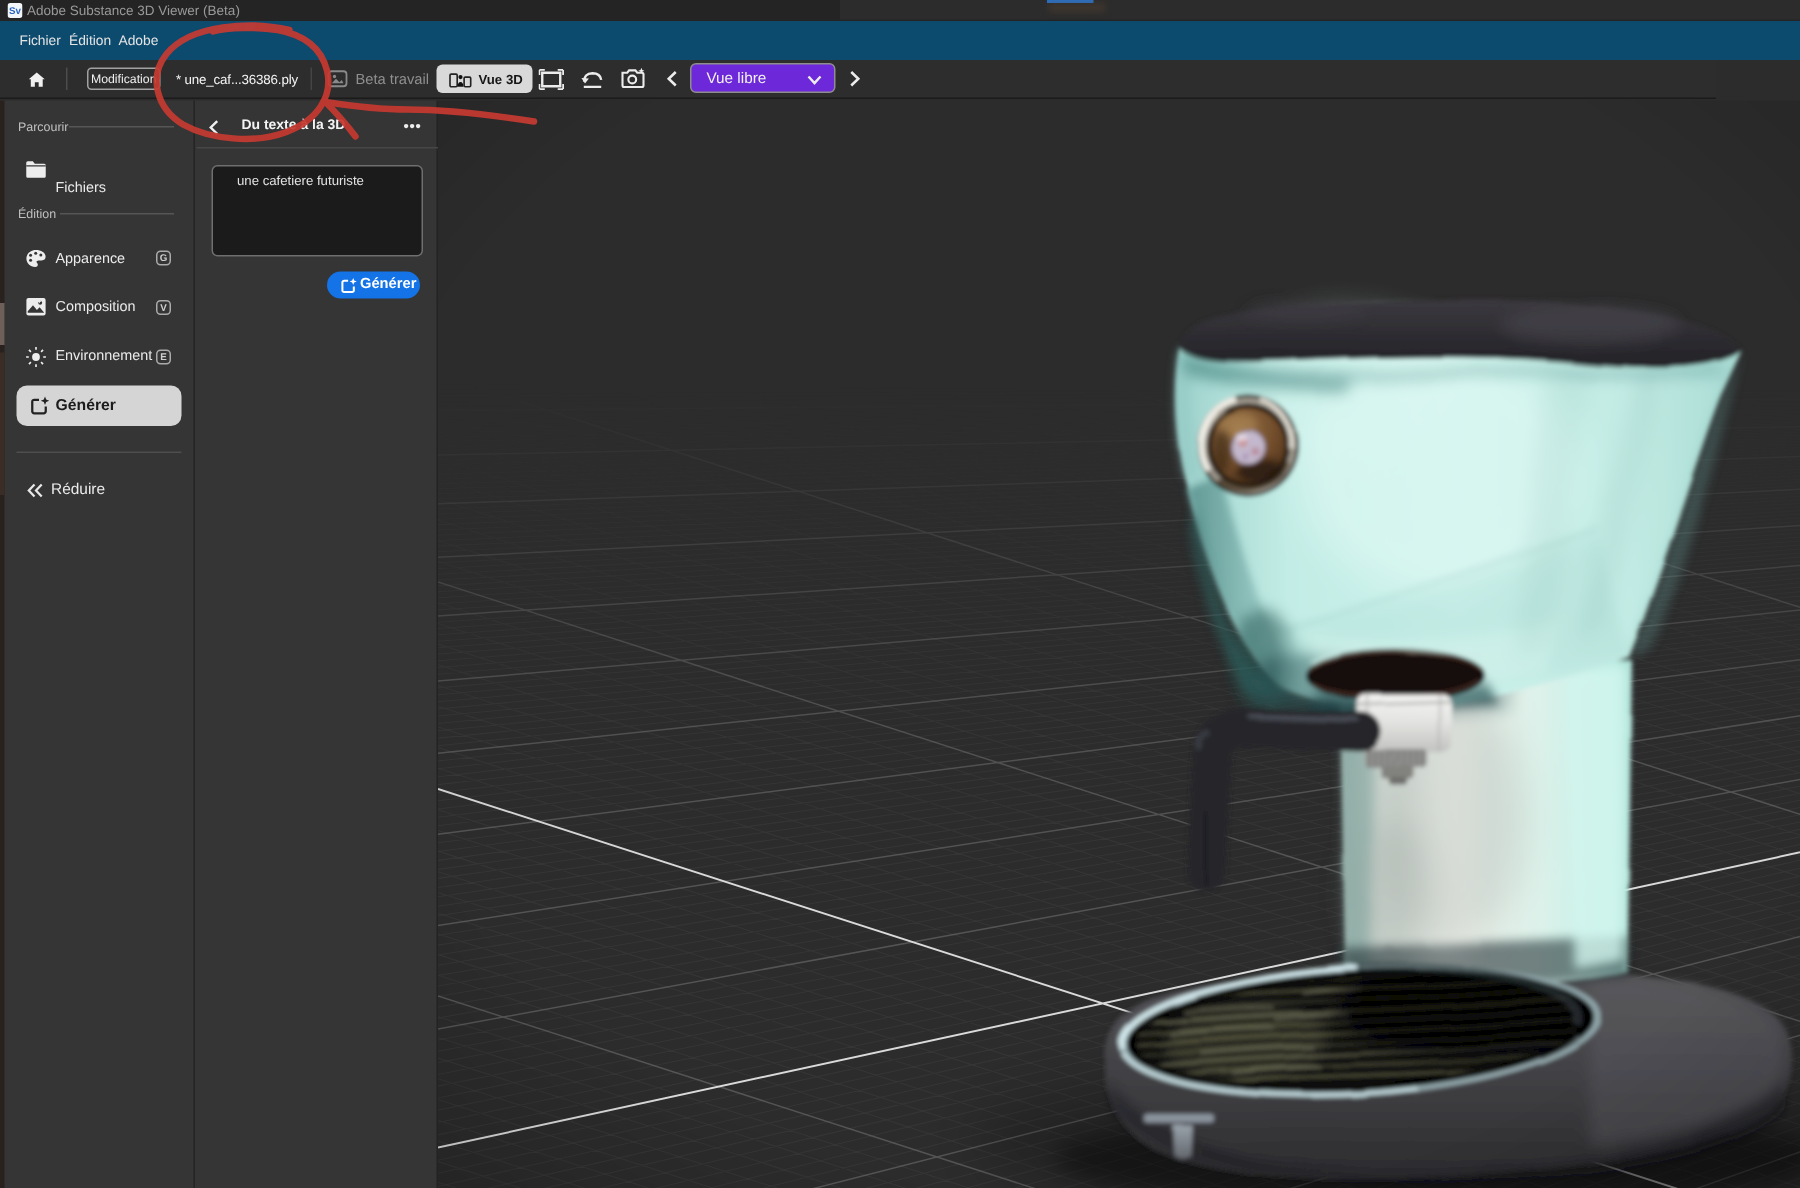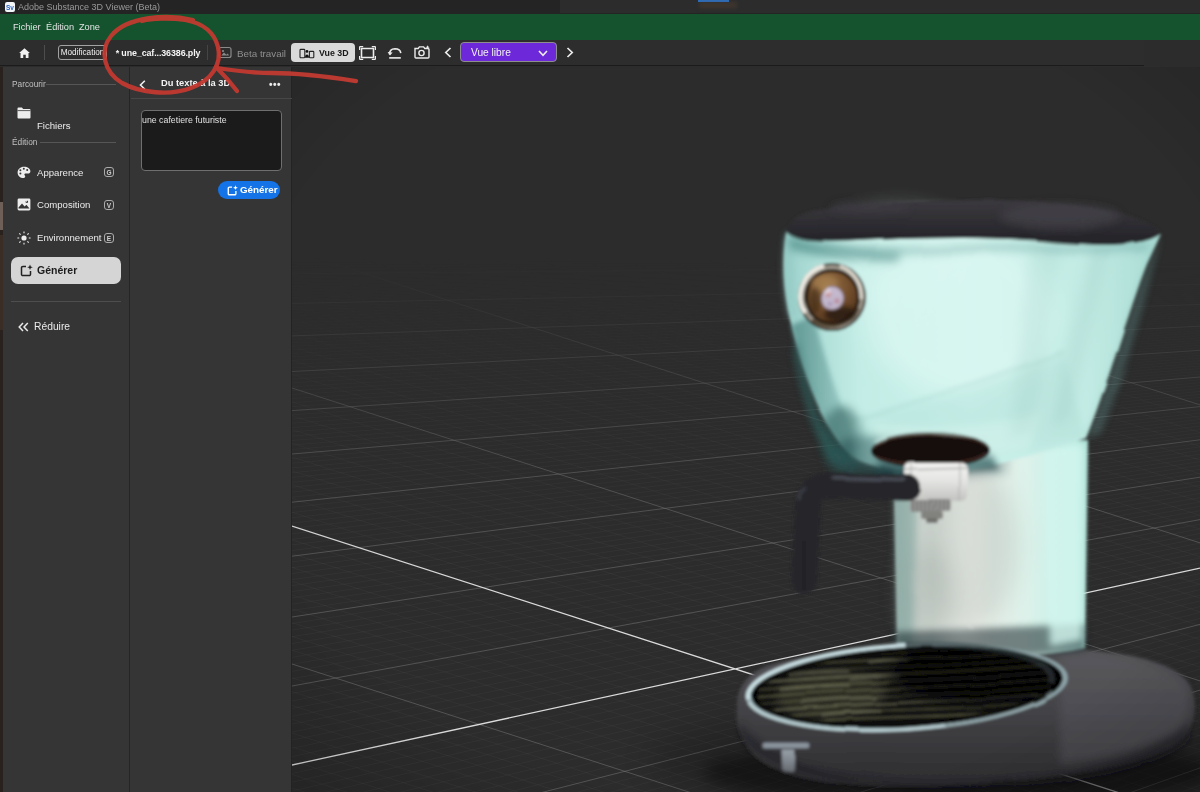--- a/index.html
+++ b/index.html
@@ -1,20 +1,20 @@
 <!DOCTYPE html>
 <html><head><meta charset="utf-8">
 <style>
 *{margin:0;padding:0;box-sizing:border-box}
 html,body{width:1200px;height:792px;overflow:hidden;background:#2c2c2c;
  font-family:"Liberation Sans",sans-serif;-webkit-font-smoothing:antialiased}
 .abs{position:absolute}
 #stage{position:relative;width:1200px;height:792px;overflow:hidden}
 #titlebar{position:absolute;left:0;top:0;width:1200px;height:14px;background:#242424;color:#999;font-size:9px}
-#menubar{position:absolute;left:0;top:14px;width:1200px;height:26px;background:#14532d;color:#e4e4e4;font-size:9.2px}
+#menubar{position:absolute;left:0;top:14px;width:1200px;height:26px;background:#0c4a6e;color:#e4e4e4;font-size:9.2px}
 #toolbar{position:absolute;left:0;top:40px;width:1144px;height:26px;background:#2d2d2d;border-bottom:1px solid #1b1b1b}
 #sidebar{position:absolute;left:0;top:67px;width:129px;height:725px;background:#353535}
 #panel{position:absolute;left:129px;top:67px;width:163px;height:725px;background:#353535;border-left:1px solid #252525;border-right:1px solid #232323}
 #viewport{position:absolute;left:292px;top:67px;width:908px;height:725px;background:#2c2c2c;overflow:hidden}
 .mitem{position:absolute;display:flex;align-items:center;color:#ebebeb;font-size:9.6px}
 .badge{position:absolute;width:10px;height:10px;border:1px solid #ababab;border-radius:3px;color:#cfcfcf;
  font-size:6.5px;display:flex;align-items:center;justify-content:center;font-weight:bold}
 .seclabel{position:absolute;color:#c0c0c0;font-size:8.3px}
 .secline{position:absolute;height:1px;background:#565656}
 </style></head>
@@ -28,34 +28,34 @@
  </svg>
  <span class="abs" style="left:18px;top:2px">Adobe Substance 3D Viewer (Beta)</span>
  <div class="abs" style="left:560px;top:0;width:640px;height:13px;background:#2c2c2c"></div>
  <div class="abs" style="left:698px;top:0;width:31px;height:2px;background:#2a6fc0"></div>
  <div class="abs" style="left:699px;top:2px;width:38px;height:6px;background:rgba(96,72,50,.35);filter:blur(2px)"></div>
 </div>
 
 <div id="menubar">
  <span class="abs" style="left:13px;top:8px">Fichier</span>
  <span class="abs" style="left:46px;top:8px">Édition</span>
- <span class="abs" style="left:79px;top:8px">Zone</span>
+ <span class="abs" style="left:79px;top:8px">Adobe</span>
 </div>
 
 <div id="toolbar">
 
  <svg class="abs" style="left:19px;top:8px" width="11" height="10.5" viewBox="0 0 13 12">
   <path d="M6.5 0.2 L12.8 5.6 L11.2 5.6 L11.2 11.5 L8 11.5 L8 7.8 L5 7.8 L5 11.5 L1.8 11.5 L1.8 5.6 L0.2 5.6 Z" fill="#f0f0f0"></path>
  </svg>
  <div class="abs" style="left:44px;top:5px;width:1px;height:15px;background:#4d4d4d"></div>
 
  <div class="abs" style="left:58px;top:5px;width:49px;height:15px;border:1px solid #a2a2a2;border-radius:3px;
    color:#f0f0f0;font-size:8.2px;display:flex;align-items:center;justify-content:center">Modification</div>
 
- <div class="abs" style="left:112px;top:0;width:92px;height:25px;color:#f5f5f5;font-size:8.9px;font-weight:bold;letter-spacing:-0.1px;
+ <div class="abs" style="left:112px;top:0;width:92px;height:25px;color:#f5f5f5;font-size:8.9px;font-weight:normal;letter-spacing:-0.1px;
    display:flex;align-items:center;justify-content:center">* une_caf...36386.ply</div>
  <div class="abs" style="left:207px;top:5px;width:1px;height:15px;background:#454545"></div>
 
  <svg class="abs" style="left:218px;top:6px" width="14" height="13" viewBox="0 0 14 13">
   <rect x="1" y="1.5" width="12" height="10" rx="2" fill="none" stroke="#8a8a8a" stroke-width="1.2"></rect>
   <circle cx="5" cy="5" r="1.1" fill="#8a8a8a"></circle>
         <path d="M3.2 9.5 L6 6.5 L8.3 8.8 L9.8 7.4 L11 9.5 Z" fill="#8a8a8a"></path>
  </svg>
  <span class="abs" style="left:237px;top:8px;color:#8f8f8f;font-size:9.8px">Beta travail</span>
 
@@ -163,21 +163,21 @@
 </div>
 
 <div id="panel">
  <svg class="abs" style="left:9px;top:13px" width="7" height="10" viewBox="0 0 7 10">
         <path d="M5.8 0.8 L1.5 5 L5.8 9.2" stroke="#f0f0f0" stroke-width="1.6" fill="none"></path>
       </svg>
  <div class="abs" style="left:31px;top:11px;color:#f4f4f4;font-size:9.3px;font-weight:bold">Du texte à la 3D</div>
  <div class="abs" style="left:139px;top:12px;color:#ededed;font-size:10px;font-weight:bold;letter-spacing:0.5px">•••</div>
  <div class="abs" style="left:1px;top:31px;width:161px;height:1px;background:#474747"></div>
 
- <div class="abs" style="left:11px;top:43px;width:141px;height:61px;background:#1b1b1b;border:1px solid #6f6f6f;border-radius:4px;color:#e2e2e2;font-size:8.8px;padding:4px 0">une cafetiere futuriste</div>
+ <div class="abs" style="left:11px;top:43px;width:141px;height:61px;background:#1b1b1b;border:1px solid #6f6f6f;border-radius:4px;color:#e2e2e2;font-size:8.8px;padding:4px 16px">une cafetiere futuriste</div>
 
  <div class="abs" style="left:88px;top:114px;width:62px;height:18px;background:#1473e6;border-radius:9px"></div>
  <svg class="abs" style="left:97px;top:118px" width="11" height="11" viewBox="0 0 13 13">
   <path d="M10.5 7 V10.2 A1.3 1.3 0 0 1 9.2 11.5 H2.8 A1.3 1.3 0 0 1 1.5 10.2 V3.8 A1.3 1.3 0 0 1 2.8 2.5 H6" fill="none" stroke="#fff" stroke-width="1.6"></path>
   <path d="M10 0.4 l0.8 2 2 0.8 -2 0.8 -0.8 2 -0.8 -2 -2 -0.8 2 -0.8 Z" fill="#fff"></path>
  </svg>
  <div class="abs" style="left:110px;top:117px;color:#fff;font-size:9.8px;font-weight:bold">Générer</div>
 </div>
 
 <div id="viewport">

